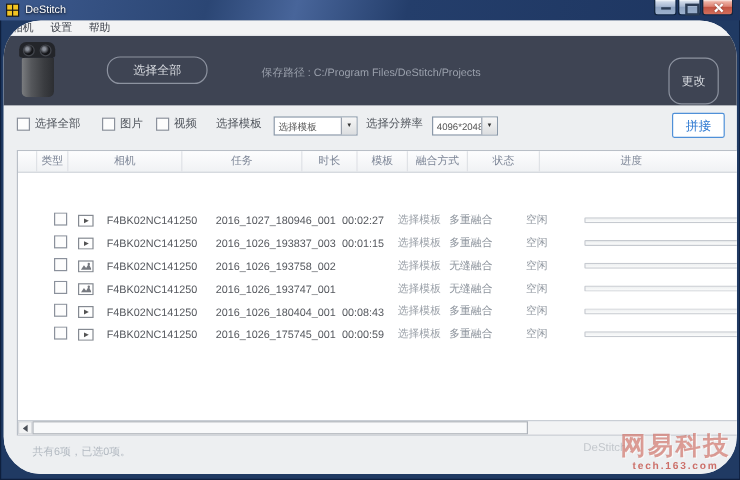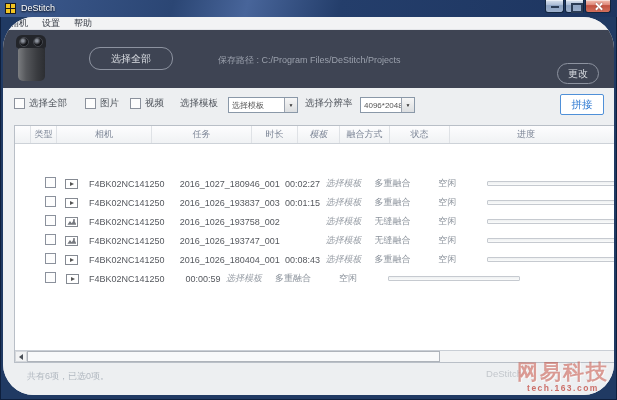--- a/index.html
+++ b/index.html
@@ -46,21 +46,21 @@
     height: 8px; border-radius: 50%; background: radial-gradient(circle at 35% 35%, #8a8f99 15%, #15161a 55%);
     border: 1px solid #43464d; }
   .device .lenses::before { left: 3px; } .device .lenses::after { right: 3px; }
   .device .body { margin: -1px auto 0; width: 27px; height: 34px; border-radius: 3px 3px 5px 5px;
     background: linear-gradient(90deg, #7b7d80 0%, #55575b 30%, #3a3c40 70%, #2c2e32 100%);
     border-top: 1px solid #1d1f24; }
   .tb-btn { position: absolute; background: transparent; color: #d9dce1; border: 1px solid #8d93a0;
     border-radius: 11px; font-size: 10px; text-align: center; cursor: pointer;
     font-family: inherit; display: flex; align-items: center; justify-content: center; }
   .btn-updatedb { left: 86px; top: 17px; width: 84px; height: 23px; }
-  .btn-change { right: 15px; top: 33px; width: 42px; height: 21px; }
+  .btn-change { right: 15px; top: 18px; width: 42px; height: 39px; }
   .save-path { position: absolute; left: 215px; top: 24px; font-size: 9px; color: #9aa0ac; }
 
   
   .filterbar { height: 34px; background: #edeff1; position: relative; }
   .fitem { position: absolute; top: 9px; display: flex; align-items: center; font-size: 9.5px; color: #4e535b; }
   .cb { appearance: none; -webkit-appearance: none; width: 11px; height: 11px; border: 1px solid #8b919c;
     background: #fdfdfd; margin-right: 4px; cursor: pointer; }
   .combo { display: flex; align-items: center; background: #fff; border: 1px solid #8a98a8; height: 16px; }
   .combo-text { flex: 1; padding: 0 3px; font-size: 8px; color: #555; white-space: nowrap; overflow: hidden; }
   .combo-arrow { width: 13px; align-self: stretch; background: linear-gradient(#f6f6f6, #dcdee0);
@@ -77,21 +77,21 @@
   .thead { height: 18px; display: flex; align-items: stretch; flex: none;
     background: linear-gradient(#fdfdfe, #f0f2f4); border-bottom: 1px solid #cdd2d8; }
   .hc { display: flex; align-items: center; justify-content: center; font-size: 9px; color: #7c8596;
     border-right: 1px solid #dfe2e6; }
   .hc:last-child { border-right: none; }
   .tbody { flex: 1; overflow: hidden; }
   .trow { display: flex; align-items: center; height: 19px; font-size: 9px; color: #55585e; margin-left: 28px; }
   .c { white-space: nowrap; overflow: hidden; }
   .c1 { width: 16px; } .c2 { width: 26px; text-align: center; }
   .c3 { width: 95px; padding-left: 4px; } .c4 { width: 100px; }
-  .c5 { width: 46px; text-align: center; } .c6 { width: 42px; text-align: left; font-style: italic; }
+  .c5 { width: 46px; text-align: center; } .c6 { width: 42px; text-align: right; }
   .c7 { width: 50px; text-align: center; } .c8 { width: 60px; text-align: center; }
   .c9 { width: 152px; }
   .dim  { color: #9aa0a8; } .dim2 { color: #8c939c; }
   .c1 .cb { margin-left: 2px; margin-right: 0; }
   .type-icon { display: inline-block; width: 13px; height: 10px; border: 1px solid #858a92;
     background: #fff; position: relative; vertical-align: middle; }
   .type-icon[data-type="video"]::before { content: ""; position: absolute; left: 4px; top: 2px;
     border-left: 4px solid #555; border-top: 2px solid transparent; border-bottom: 2px solid transparent; }
   .type-icon[data-type="image"]::before { content: ""; position: absolute; left: 1px; right: 1px;
     bottom: 1px; height: 5px; background: #76797f;
@@ -269,20 +269,21 @@
             <div class="c c8 dim2">空闲</div>
             <div class="c c9">
                 <div class="pbar"></div>
               </div>
           </div>
 
           <div class="trow">
             <div class="c c1"><input type="checkbox" class="cb" style=""></div>
             <div class="c c2"><span class="type-icon" data-type="video"></span></div>
             <div class="c c3">F4BK02NC141250</div>
+            <div class="c c4">2016_1026_175745_001</div>
             <div class="c c5">00:00:59</div>
             <div class="c c6 dim">选择模板</div>
             <div class="c c7 dim2">多重融合</div>
             <div class="c c8 dim2">空闲</div>
             <div class="c c9">
                 <div class="pbar"></div>
               </div>
           </div>
 
         </div>

